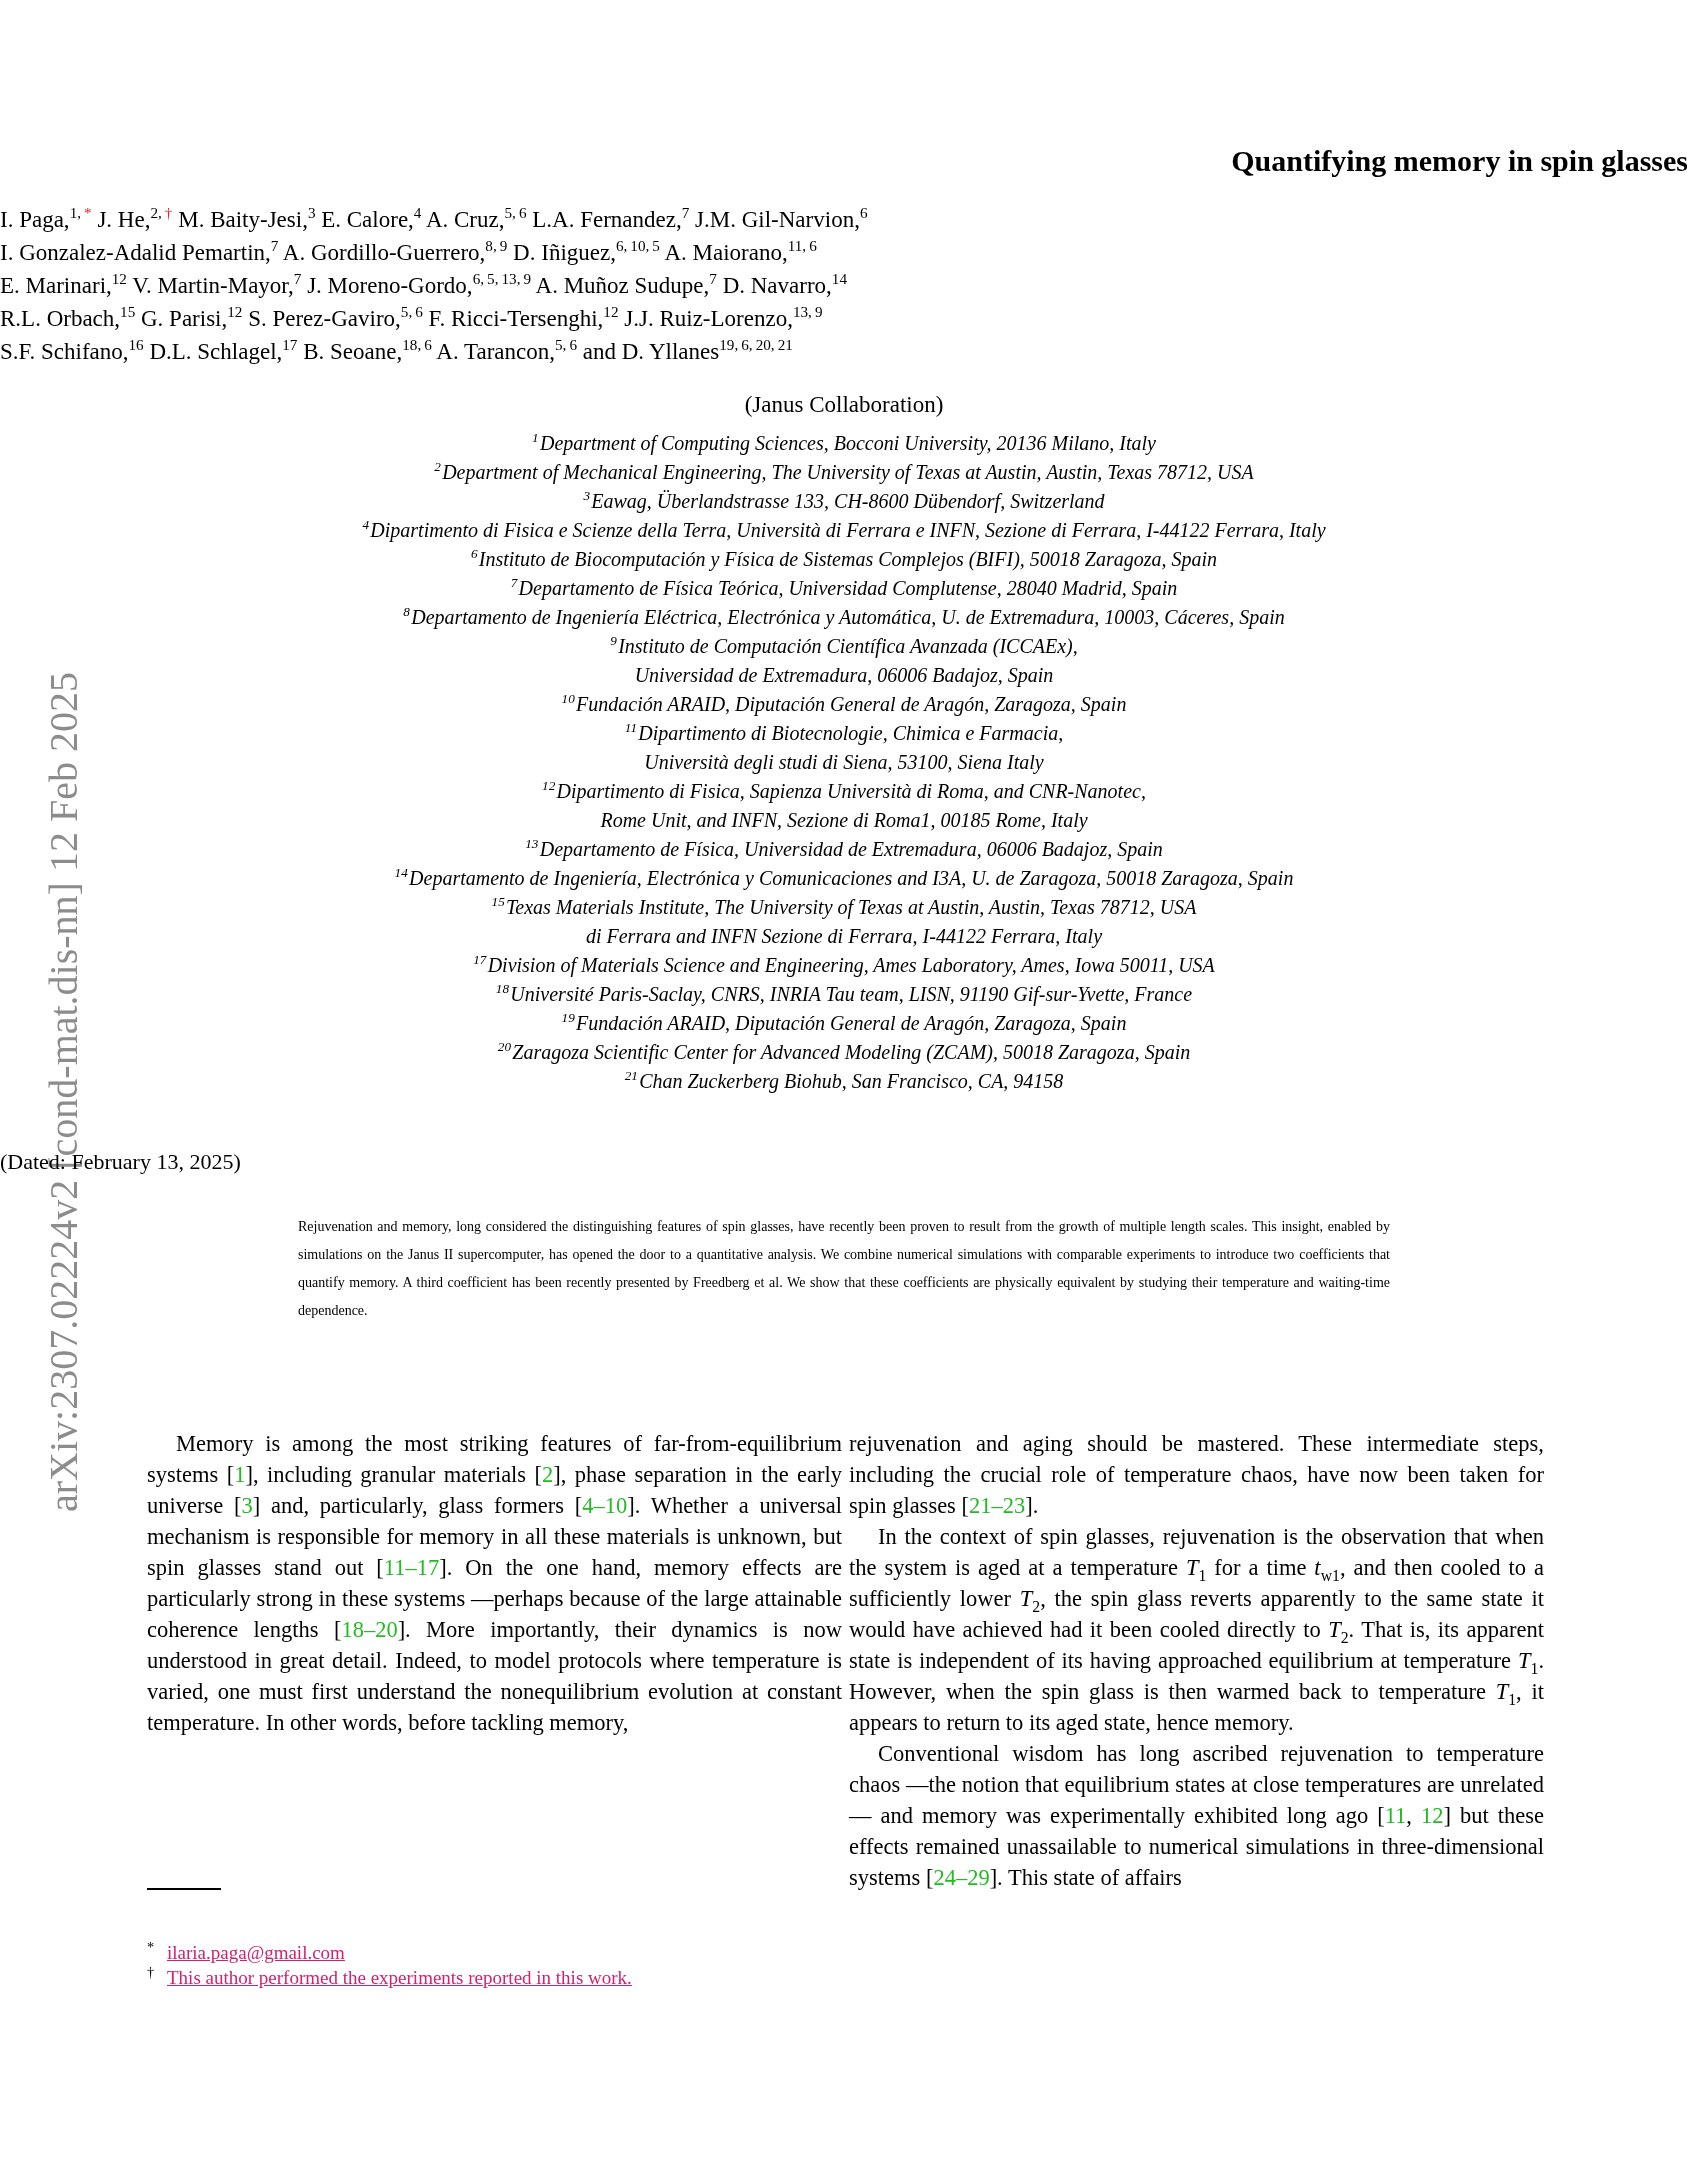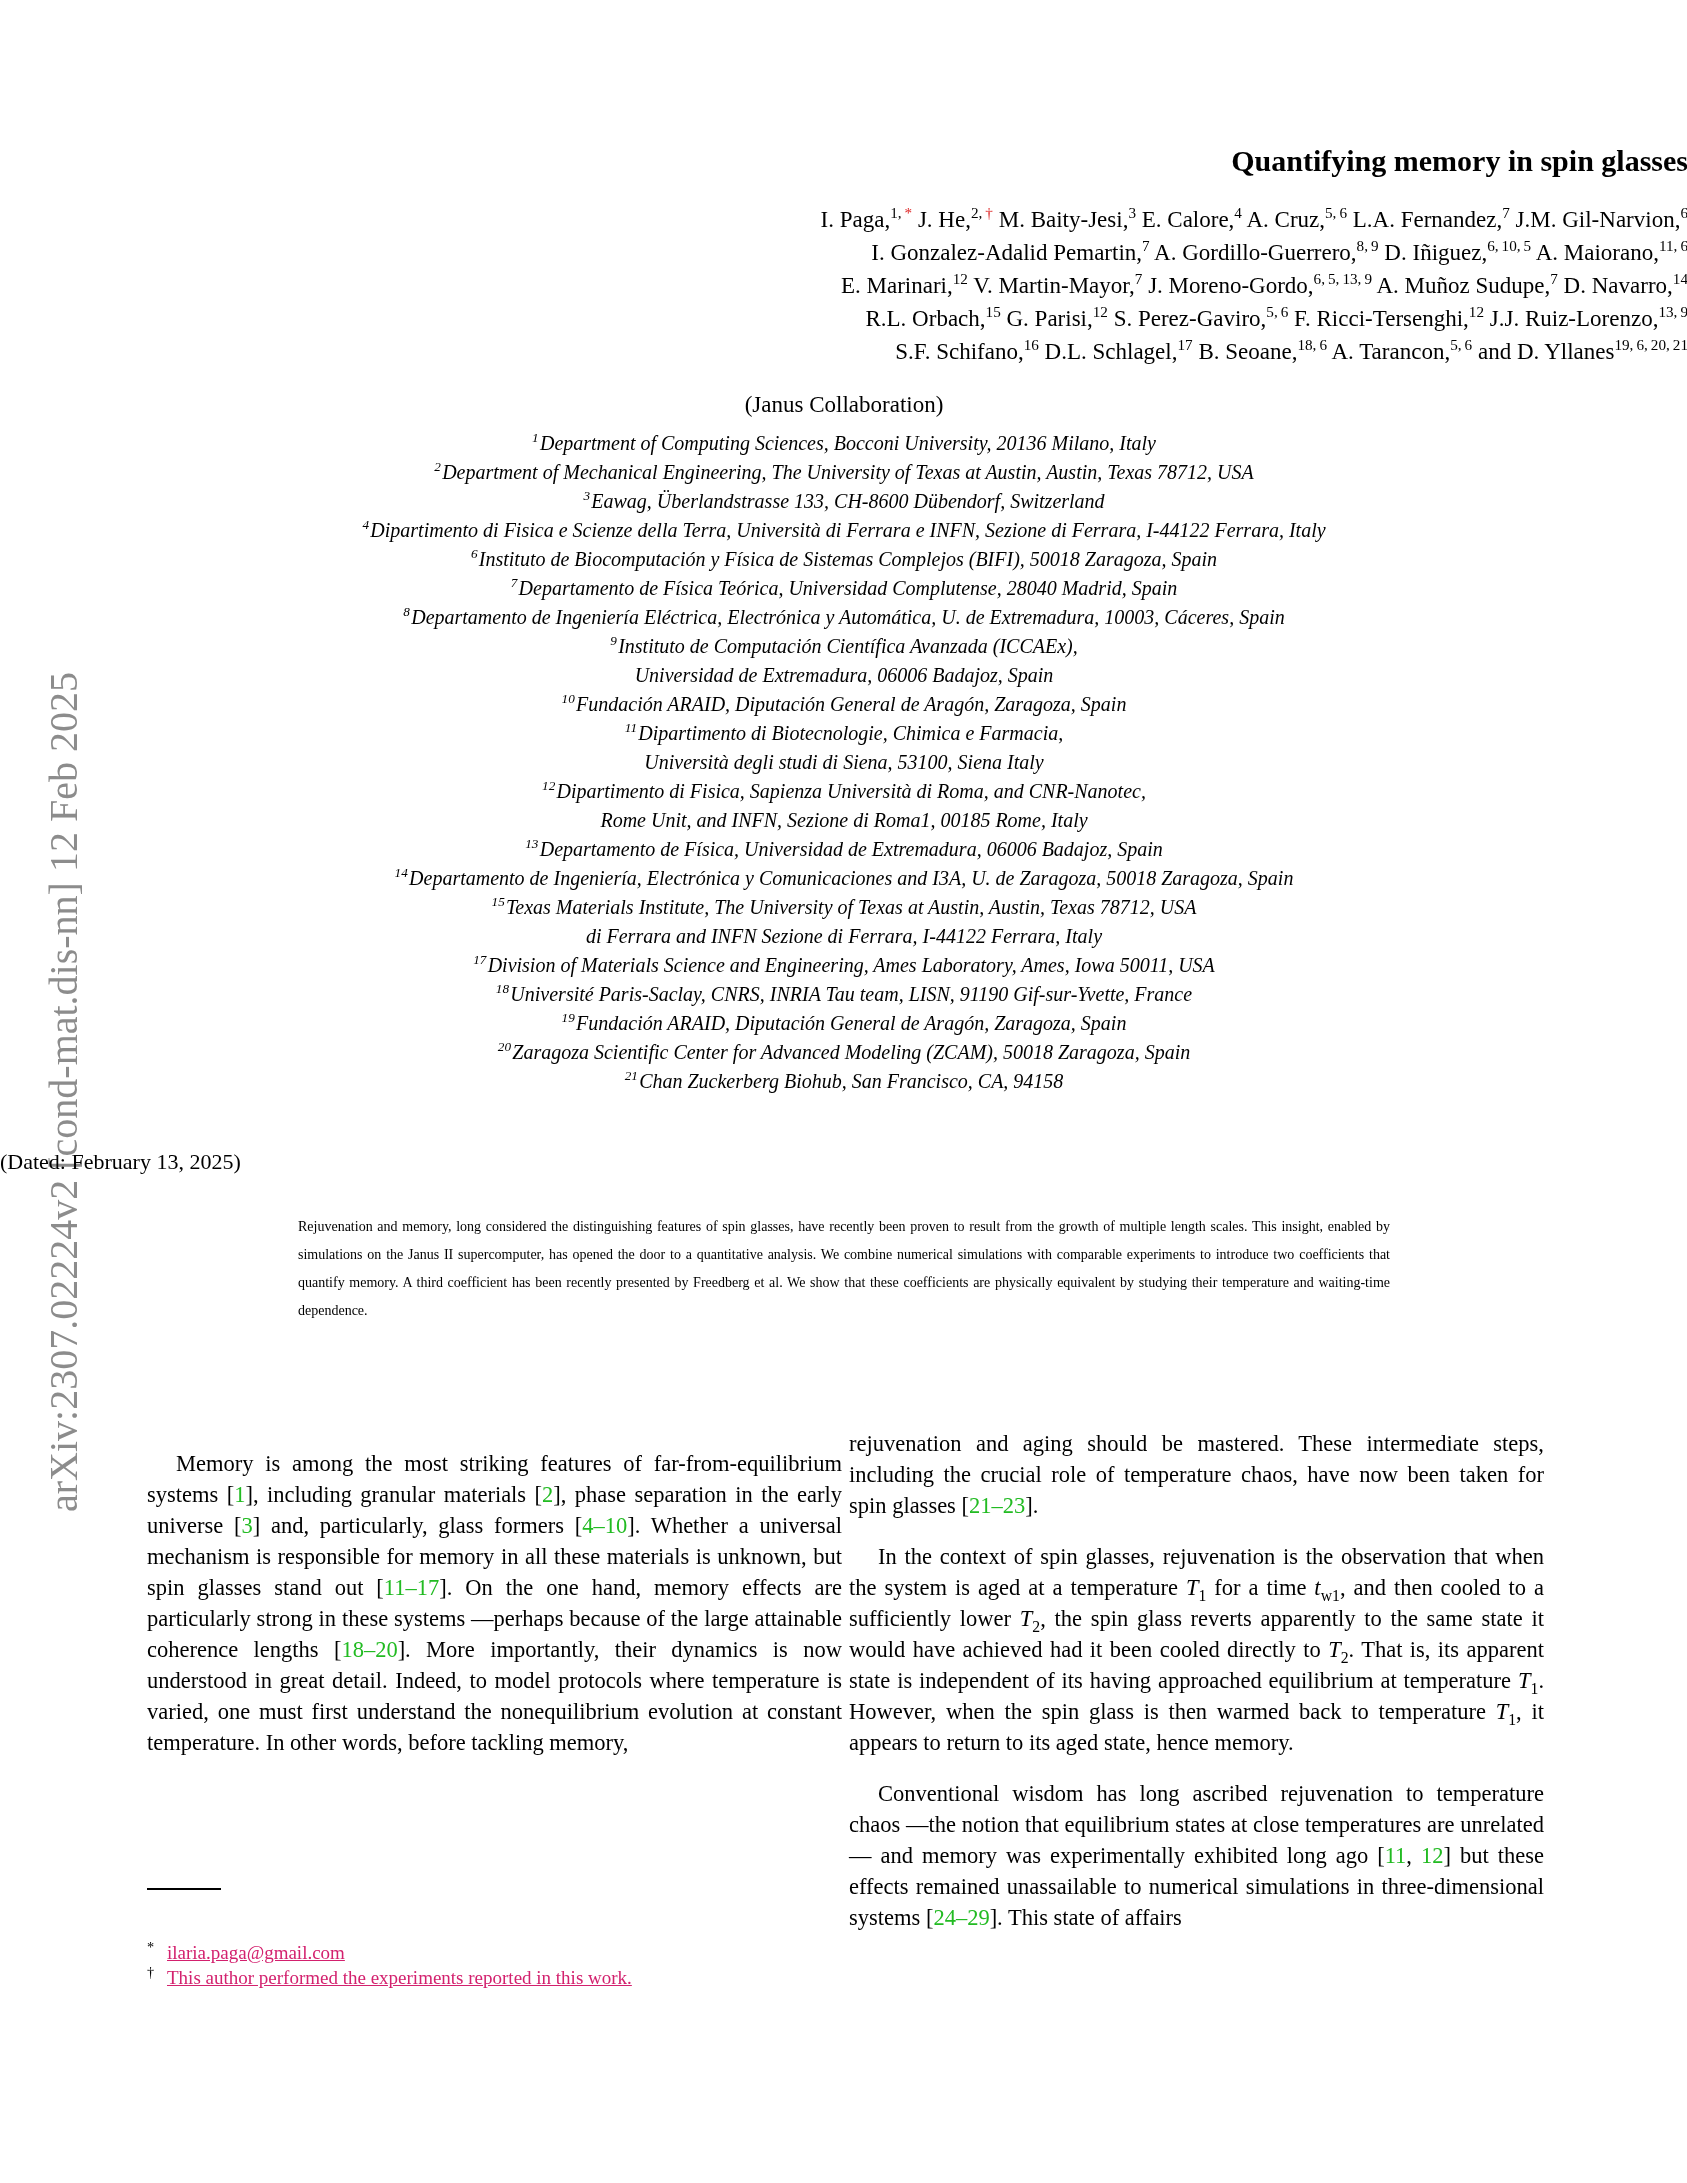--- a/index.html
+++ b/index.html
@@ -38,21 +38,21 @@
     text-align:right;
     font-size:30px;
     font-weight:bold;
     margin:0;
   }
   .authors{
     position:absolute;
     top:203px;
     left:0;
     width:100%;
-    text-align:right;
+    text-align:left;
     font-size:23px;
     line-height:33px;
   }
   .collab{
     position:absolute;
     top:392px;
     left:0;
     width:100%;
     text-align:center;
     font-size:23px;
@@ -94,21 +94,21 @@
     position:absolute;
     top:1428px;
     width:695px;
     font-size:22.5px;
     line-height:31px;
     text-align:justify;
   }
   .col-left{left:147px;}
   .col-right{left:849px;}
   .para{margin:0;}
-  .para.indent{text-indent:29px;margin-top:20px;}
+  .para.indent{text-indent:29px;}
   .footrule{
     position:absolute;
     top:1888px;
     left:147px;
     width:74px;
     border-top:2px solid #000;
     height:0;
   }
   .footnotes{
     position:absolute;

